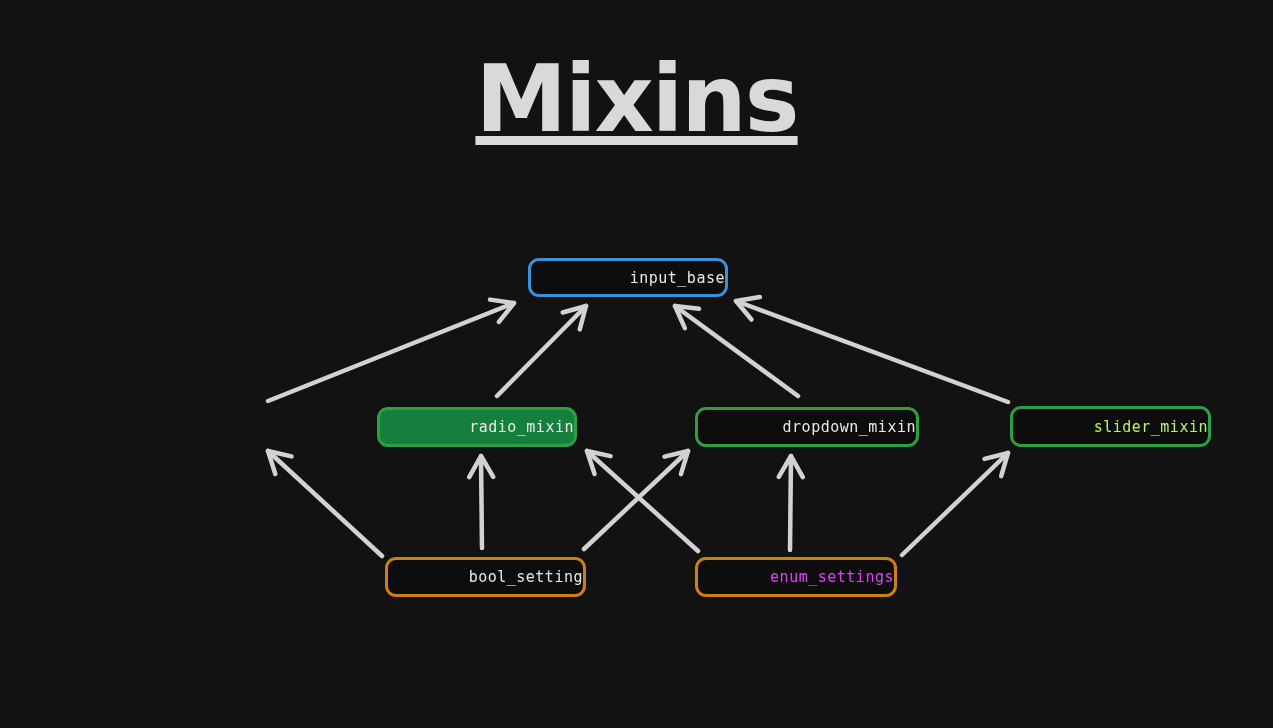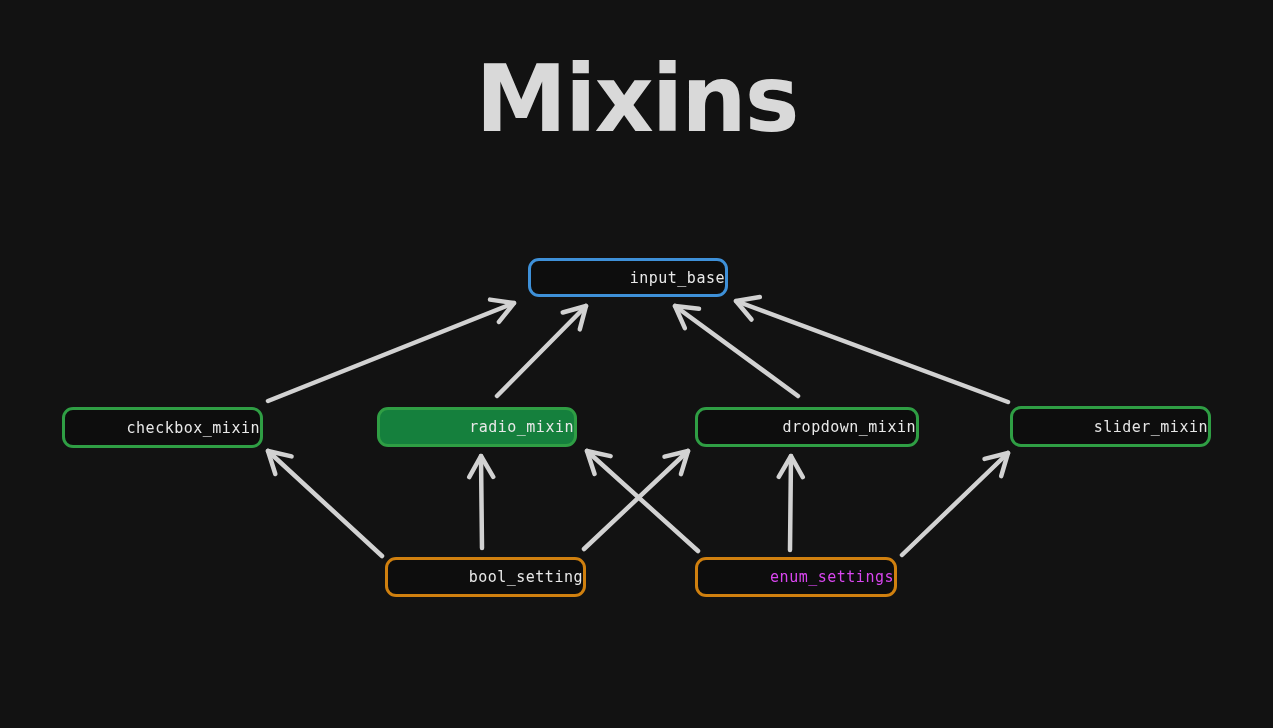--- a/index.html
+++ b/index.html
@@ -20,20 +20,21 @@
     top: 42px;
     left: 0;
     width: 100%;
     text-align: center;
     font-family: "DejaVu Sans", sans-serif;
     font-size: 92px;
     font-weight: bold;
     letter-spacing: -2px;
     line-height: 1.25;
     user-select: none;
+    text-decoration: underline;
   }
   .edges-layer {
     position: absolute;
     top: 0;
     left: 0;
   }
   .nodes-layer {
     position: absolute;
     top: 0;
     left: 0;
@@ -78,31 +79,28 @@
         <line x1="698" y1="551" x2="587" y2="451" stroke="#d2d2d2" stroke-width="4.5" stroke-linecap="round" marker-end="url(#arrowhead)"></line>
         <line x1="790" y1="550" x2="791" y2="456" stroke="#d2d2d2" stroke-width="4.5" stroke-linecap="round" marker-end="url(#arrowhead)"></line>
         <line x1="902" y1="555" x2="1008" y2="453" stroke="#d2d2d2" stroke-width="4.5" stroke-linecap="round" marker-end="url(#arrowhead)"></line>
       </g>
   </svg>
 
   <div class="nodes-layer">
       <div class="node" style="left: 528px; top: 258px; width: 200px; height: 39px; border-color: rgb(62, 144, 216); background: rgb(13, 13, 13);">
         <span style="color: rgb(232, 232, 232);">input_base</span>
       </div>
-      <div class="node" style="left: 62px; top: 407px; width: 201px; height: 41px; border-color: rgb(47, 158, 68); background: rgb(13, 13, 13);">
-        <span style="color: rgb(232, 232, 232);">checkbox_mixin</span>
-      </div>
       <div class="node" style="left: 377px; top: 407px; width: 200px; height: 40px; border-color: rgb(47, 158, 68); background: #15803d;">
         <span style="color: rgb(232, 232, 232);">radio_mixin</span>
       </div>
       <div class="node" style="left: 695px; top: 407px; width: 224px; height: 40px; border-color: rgb(47, 158, 68); background: rgb(13, 13, 13);">
         <span style="color: rgb(232, 232, 232);">dropdown_mixin</span>
       </div>
       <div class="node" style="left: 1010px; top: 406px; width: 201px; height: 41px; border-color: rgb(47, 158, 68); background: rgb(13, 13, 13);">
-        <span style="color: #e5e5e5;">slider_mixin</span>
+        <span style="color: #bef264;">slider_mixin</span>
       </div>
       <div class="node" style="left: 385px; top: 557px; width: 201px; height: 40px; border-color: rgb(208, 128, 15); background: rgb(13, 13, 13);">
         <span style="color: rgb(232, 232, 232);">bool_setting</span>
       </div>
       <div class="node" style="left: 695px; top: 557px; width: 202px; height: 40px; border-color: rgb(208, 128, 15); background: rgb(13, 13, 13);">
         <span style="color: #d946ef;">enum_settings</span>
       </div>
     </div>
 
   <div class="title" style="color: rgb(217, 217, 217);">Mixins</div>

